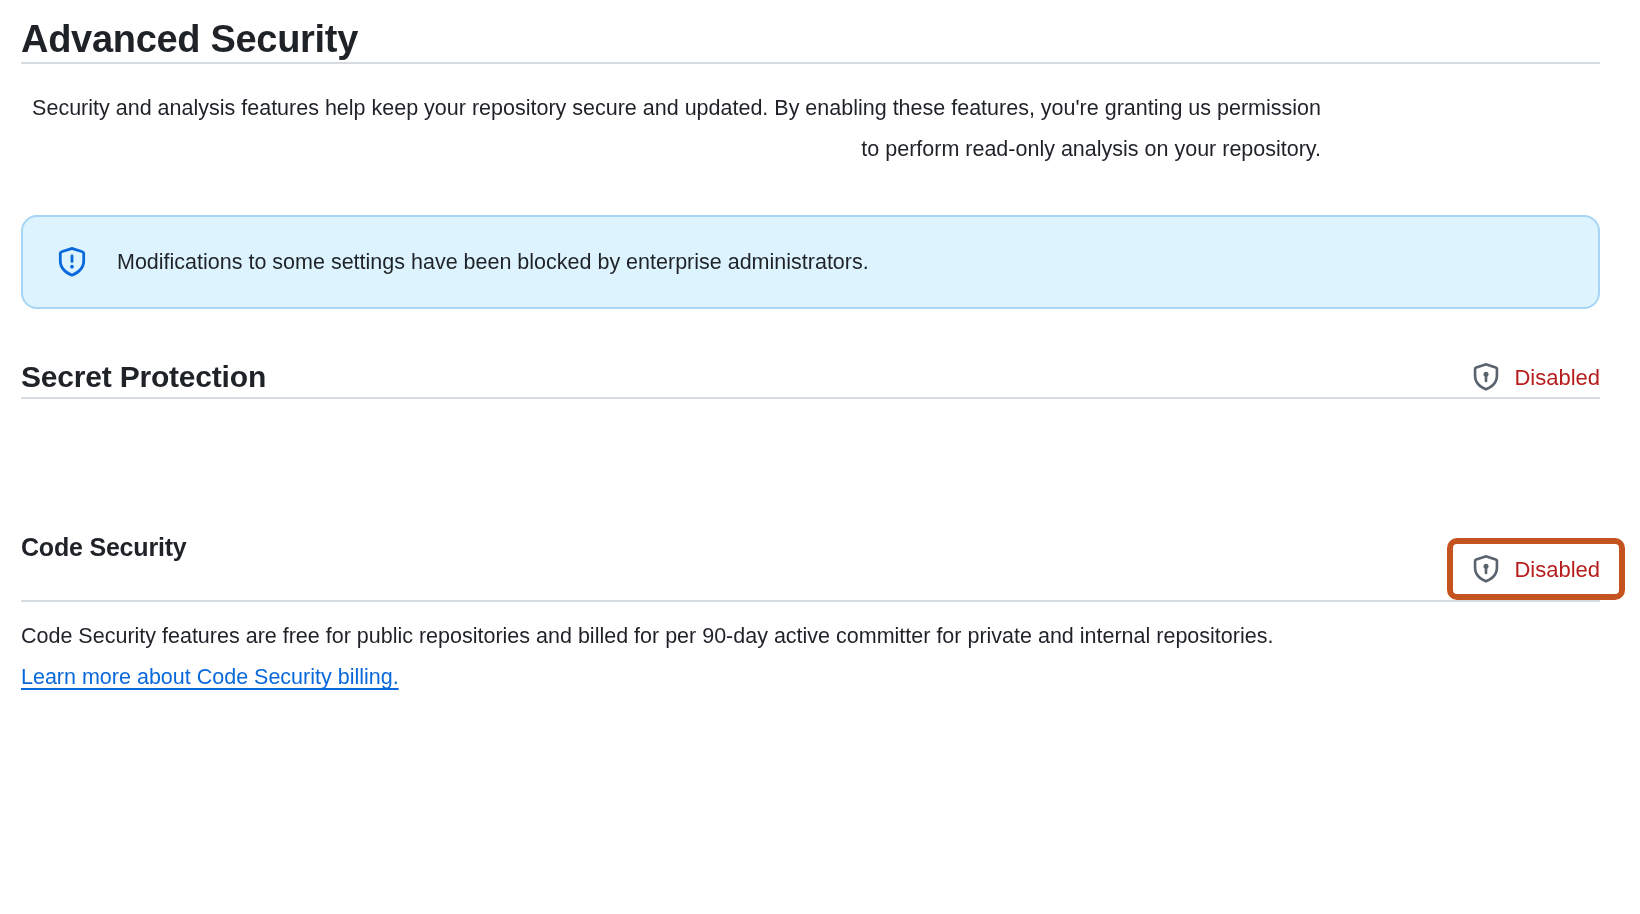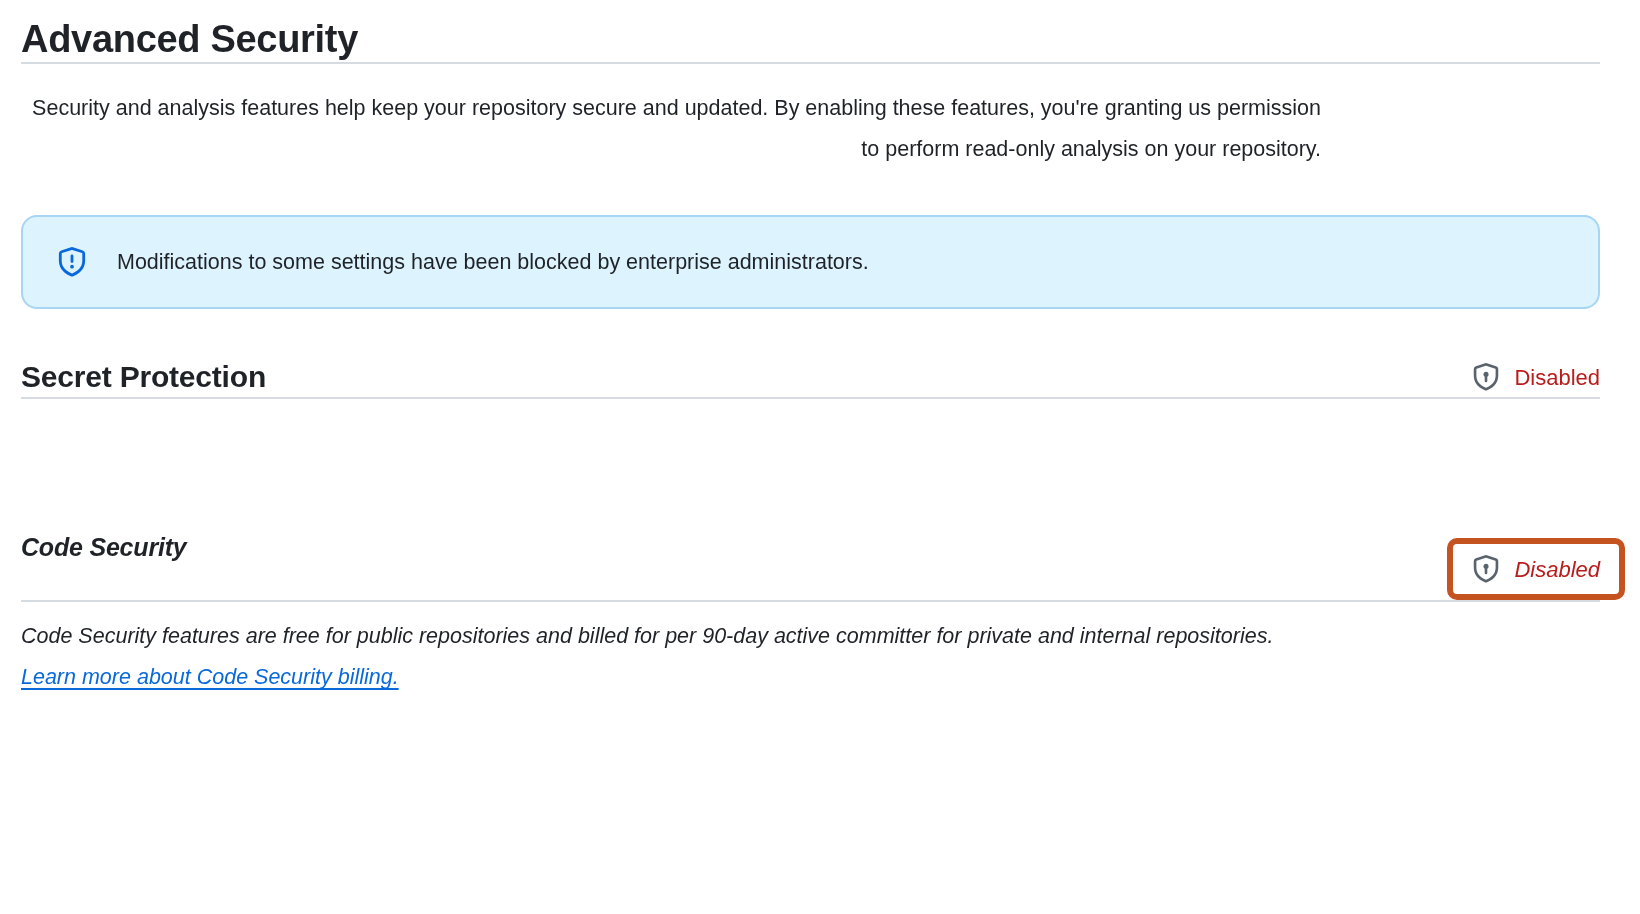--- a/index.html
+++ b/index.html
@@ -52,21 +52,21 @@
     display: inline-flex;
     flex: none;
     margin-right: 30px;
   }
   .banner-text {
     font-size: 21.5px;
     line-height: 30px;
   }
   section.feature { display: block; }
   .section-secret { margin-top: 48px; }
-  .section-code { margin-top: 133px; font-style: italic; }
+  .section-code { margin-top: 133px; }
   .section-header {
     display: flex;
     justify-content: space-between;
     align-items: center;
   }
   .section-header.align-top { align-items: flex-start; }
   h2.section-heading {
     margin: 0;
     font-size: 30px;
     line-height: 40px;

